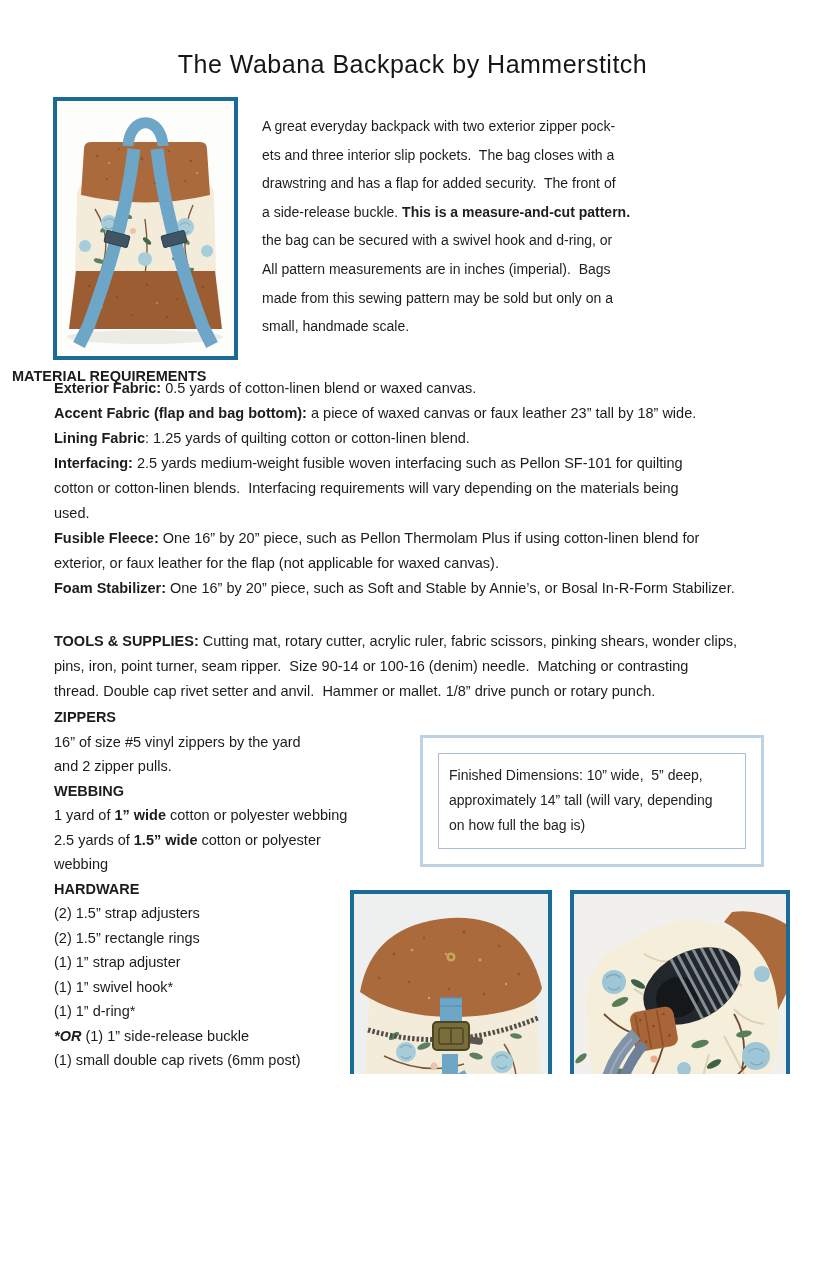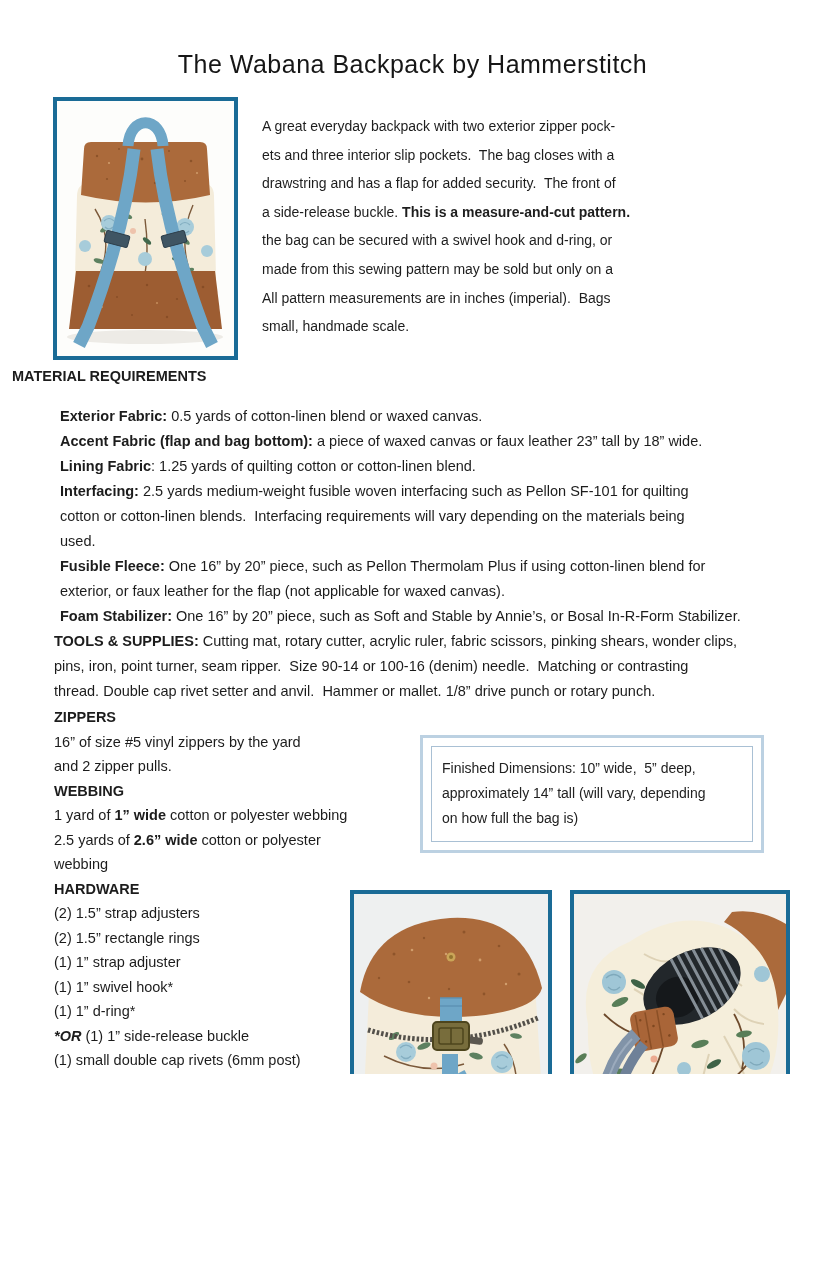--- a/index.html
+++ b/index.html
@@ -13,26 +13,26 @@
   .bi{font-weight:bold;font-style:italic;}
   .title{
     top:50px;left:0;right:0;text-align:center;
     font-size:25px;letter-spacing:0.5px;color:#161616;font-weight:400;
   }
   .photo-frame{border:4px solid #1a6b96;box-sizing:border-box;background:#fff;}
   .hero{left:53px;top:97px;width:185px;height:263px;}
   .intro{left:262px;top:112px;font-size:14px;line-height:28.6px;color:#1d1d1d;}
   .mat-heading{top:368px;left:12px;right:0;text-align:left;font-size:14.5px;font-weight:bold;}
   .body-block{font-size:14.5px;line-height:25px;}
-  .materials{left:54px;top:404px;width:745px;margin-left:6px;}
+  .materials{left:54px;top:376px;width:745px;}
   .tools{left:54px;top:629px;width:745px;}
   .leftcol{left:54px;top:705px;width:348px;font-size:14.5px;line-height:24.5px;}
   .dim-box{
     left:420px;top:735px;width:344px;box-sizing:border-box;
-    border:3px solid #bcd1e2;background:#fff;padding:8px;
+    border:3px solid #bcd1e2;background:#fff;padding:15px;
   }
   .dim-inner{
     border:1px solid #a9c0d4;padding:9px 8px 10px 10px;
     font-size:14px;line-height:25px;color:#222;
   }
   .photo-left{left:350px;top:890px;width:202px;height:263px;}
   .photo-right{left:570px;top:890px;width:220px;height:263px;}
   .footer{
     left:38px;right:33px;top:1213px;display:flex;justify-content:flex-start;
     font-size:14.5px;color:#1d1d1d;
@@ -130,22 +130,22 @@
       </g>
     </svg>
   </div>
 
   <div class="abs intro">
     <div class="line">A great everyday backpack with two exterior zipper pock-</div>
     <div class="line">ets and three interior slip pockets.  The bag closes with a</div>
     <div class="line">drawstring and has a flap for added security.  The front of</div>
     <div class="line"><span>a side-release buckle. </span><span class="b">This is a measure-and-cut pattern.</span></div>
     <div class="line">the bag can be secured with a swivel hook and d-ring, or</div>
+    <div class="line">All pattern measurements are in inches (imperial).  Bags</div>
     <div class="line">made from this sewing pattern may be sold but only on a</div>
-    <div class="line">All pattern measurements are in inches (imperial).  Bags</div>
     <div class="line">small, handmade scale.</div>
   </div>
 
   <div class="abs mat-heading">MATERIAL REQUIREMENTS</div>
 
   <div class="abs materials body-block">
     <div class="line"><span class="b">Exterior Fabric:</span><span> 0.5 yards of cotton-linen blend or waxed canvas.</span></div>
     <div class="line"><span class="b">Accent Fabric (flap and bag bottom):</span><span> a piece of waxed canvas or faux leather 23” tall by 18” wide.</span></div>
     <div class="line"><span class="b">Lining Fabric</span><span>: 1.25 yards of quilting cotton or cotton-linen blend.</span></div>
     <div class="line"><span class="b">Interfacing:</span><span> 2.5 yards medium-weight fusible woven interfacing such as Pellon SF-101 for quilting</span></div>
@@ -161,21 +161,21 @@
     <div class="line">pins, iron, point turner, seam ripper.  Size 90-14 or 100-16 (denim) needle.  Matching or contrasting</div>
     <div class="line">thread. Double cap rivet setter and anvil.  Hammer or mallet. 1/8” drive punch or rotary punch.</div>
   </div>
 
   <div class="abs leftcol">
     <div class="line b">ZIPPERS</div>
     <div class="line">16” of size #5 vinyl zippers by the yard</div>
     <div class="line">and 2 zipper pulls.</div>
     <div class="line b">WEBBING</div>
     <div class="line"><span>1 yard of </span><span class="b">1” wide</span><span> cotton or polyester webbing</span></div>
-    <div class="line"><span>2.5 yards of </span><span class="b">2.6” wide</span><span> cotton or polyester</span></div>
+    <div class="line"><span>2.5 yards of </span><span class="b">1.5” wide</span><span> cotton or polyester</span></div>
     <div class="line">webbing</div>
     <div class="line b">HARDWARE</div>
     <div class="line">(2) 1.5” strap adjusters</div>
     <div class="line">(2) 1.5” rectangle rings</div>
     <div class="line">(1) 1” strap adjuster</div>
     <div class="line">(1) 1” swivel hook*</div>
     <div class="line">(1) 1” d-ring*</div>
     <div class="line"><span class="bi">*OR</span><span> (1) 1” side-release buckle</span></div>
     <div class="line">(1) small double cap rivets (6mm post)</div>
   </div>

